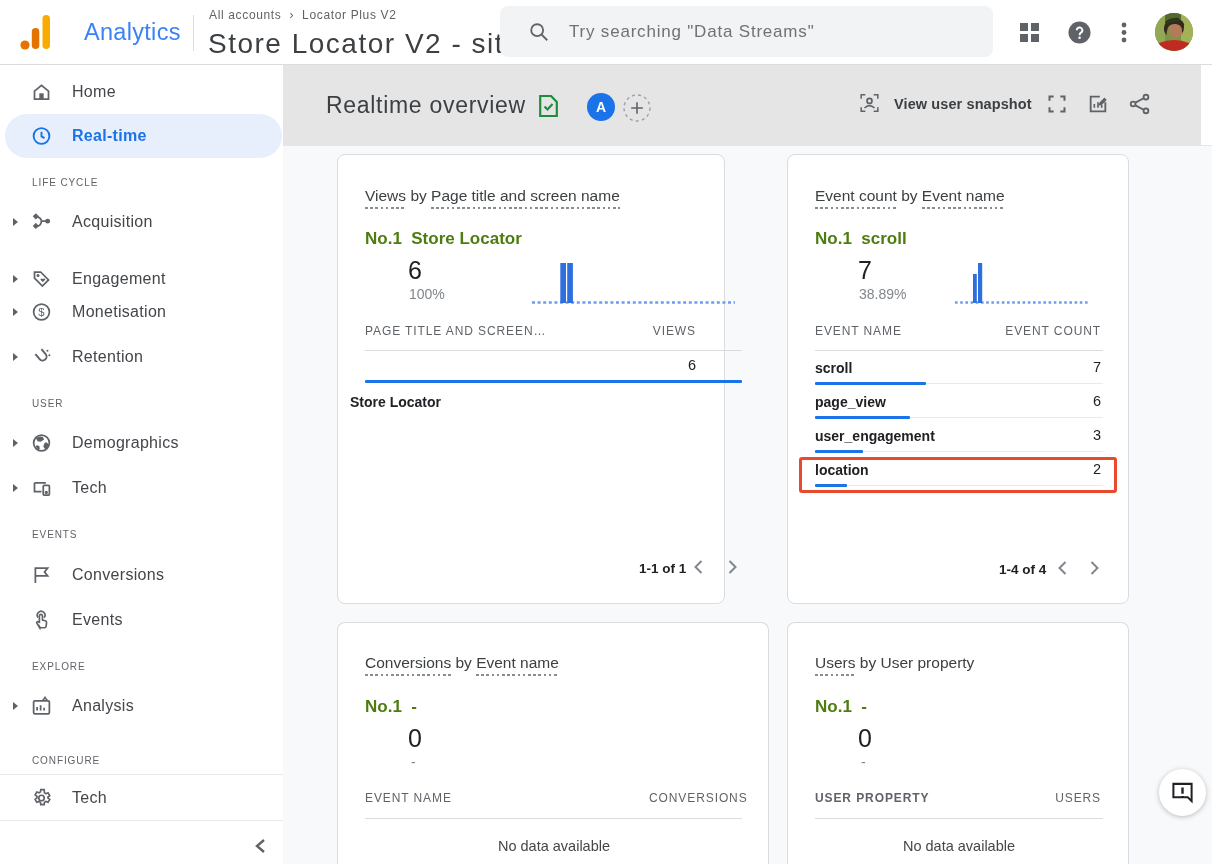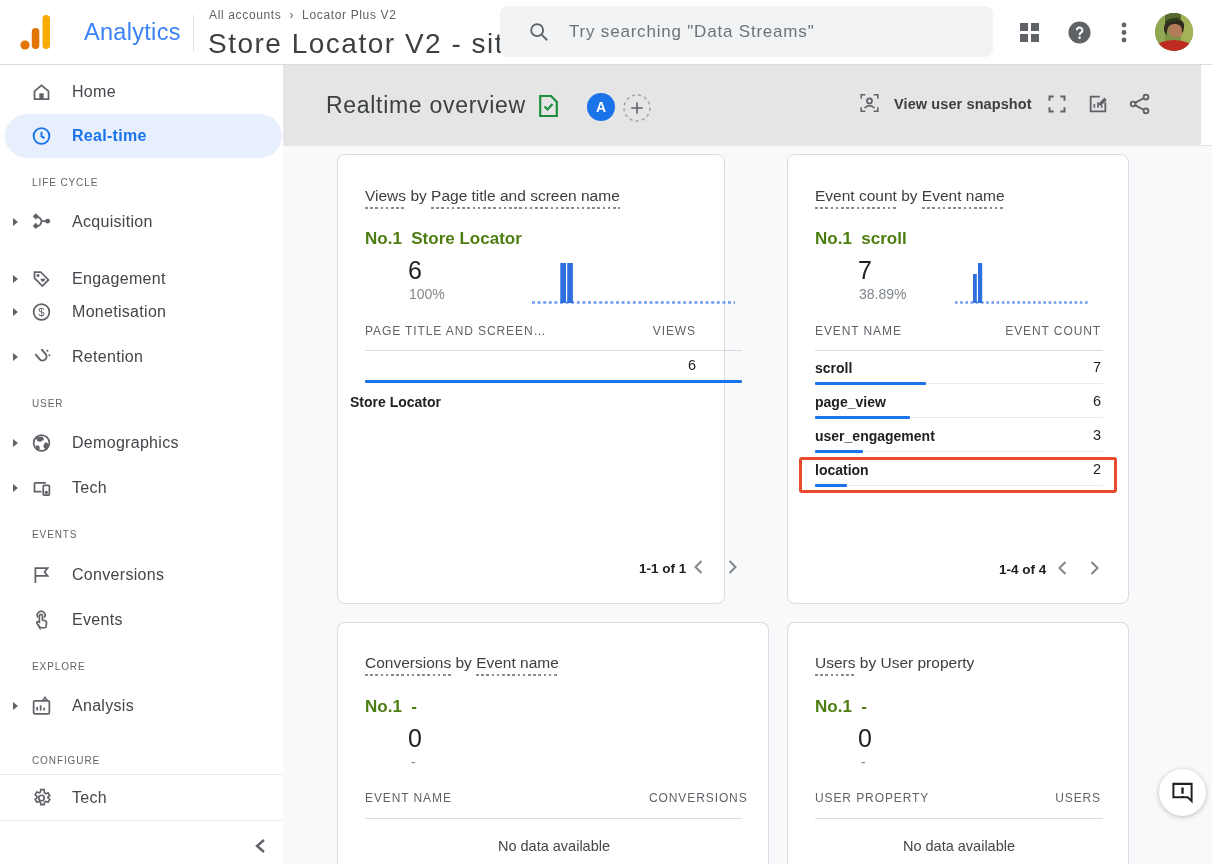--- a/index.html
+++ b/index.html
@@ -343,21 +343,21 @@
   <div class="thead" style="left:311px; top:168.5px;">CONVERSIONS</div>
   <div class="hline" style="left:27px; top:195px; width:377px;"></div>
   <div class="nodata" style="left:0; top:216px; width:432px; text-align:center;">No data available</div>
 </div>
 
 <div class="card" style="left:787px; top:622px; width:342px; height:242px; border-bottom:none; border-radius:8px 8px 0 0;">
   <div class="cardtitle" style="left:27px; top:31.5px;"><span class="dotted">Users</span> by User property</div>
   <div class="no1" style="left:27px; top:74.5px;">No.1&nbsp; -</div>
   <div class="bignum" style="left:70px; top:103px;">0</div>
   <div class="pct" style="left:73px; top:132px;">-</div>
-  <div class="thead" style="left:27px; top:168.5px;">USER PROPERTY</div>
+  <div class="thead" style="left:27px; top:168.5px;font-weight:bold;">USER PROPERTY</div>
   <div class="thead" style="right:27px; top:168.5px;">USERS</div>
   <div class="hline" style="left:27px; top:195px; width:288px;"></div>
   <div class="nodata" style="left:0; top:216px; width:342px; text-align:center;">No data available</div>
 </div>
 
 <div class="abs" style="left:1159px; top:769px; width:47px; height:47px; border-radius:50%; background:#fff; box-shadow:0 1px 5px rgba(0,0,0,0.25); z-index:6;"></div>
 <svg class="abs" style="left:1171px; top:781px; z-index:7;" width="23" height="23" viewBox="0 0 24 24" fill="none" stroke="#202124" stroke-width="2.1">
   <path d="M21.5 3 H2.5 V17 H17.5 L21.5 21 Z"></path>
   <path d="M12 6.8 V13.2 M12 15.6 V16.6" stroke-width="2.5"></path>
 </svg>

